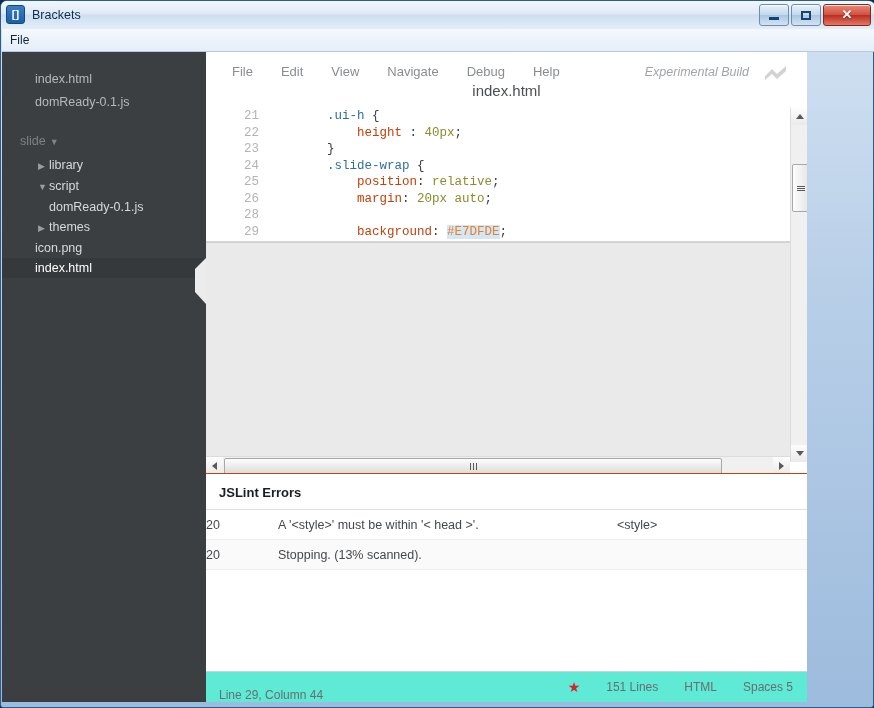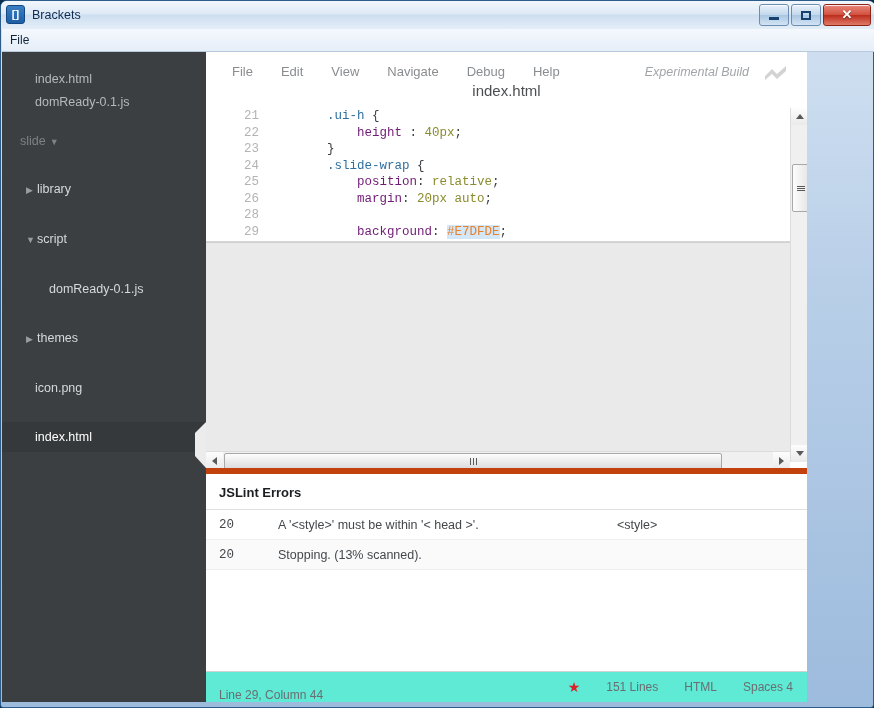--- a/index.html
+++ b/index.html
@@ -74,22 +74,22 @@
   .wf-item{
     color:#b6b9bb;font-size:12.5px;padding:3px 0 3px 33px;line-height:17px;
     white-space:nowrap;
   }
   .tree-gap{height:16px;}
   #project-title{
     color:#7e8285;font-size:12.5px;padding:3px 0 4px 18px;line-height:17px;
   }
   #project-title .caret{font-size:9px;margin-left:4px;}
   .tree-row{
-    color:#d6d9db;font-size:12.5px;line-height:24px;padding:3px 0 3px 24px;
-    white-space:nowrap;position:relative;margin-top:19px;
+    color:#d6d9db;font-size:12.5px;line-height:14px;padding:3px 0 3px 36px;
+    white-space:nowrap;position:relative;
   }
   .tree-row .tri{display:inline-block;width:11px;color:#9a9da0;font-size:9px;}
   .tree-row.nofold{padding-left:33px;}
   .tree-row.child{padding-left:47px;}
   .tree-row.selected{background:#36393b;color:#fff;}
   .sel-arrow{
     position:absolute;right:0;top:0;width:0;height:23px;
     border-top:11px solid transparent;border-bottom:12px solid transparent;
     border-right:11px solid #ececec;
   }
@@ -113,21 +113,21 @@
     position:absolute;left:0;top:0;right:17px;height:133px;
     background:#fff;overflow:hidden;
     border-bottom:1px solid #d7d7d7;
   }
   .code-line{
     display:flex;font-family:"Liberation Mono",monospace;font-size:12.5px;line-height:16.5px;height:16.5px;
   }
   .ln{width:36px;text-align:right;color:#b3b3b3;flex:0 0 36px;padding-right:8px;box-sizing:border-box;padding-left:38px;}
   .ctext{white-space:pre;color:#3b4045;}
   .sel{color:#2f6f9f;}
-  .prop{color:#701a75;}
+  .prop{color:#c2410c;}
   .val{color:#8a8b2c;}
   .hex{color:#e8802a;background:#d3e7f7;}
   .punc{color:#3b4045;}
   
   #cp-panel{
     position:absolute;left:0;top:134px;right:17px;height:320px;
     background:#eaeaea;border-top:1px solid #d0d0d0;
   }
   
   .vsb{
@@ -156,30 +156,30 @@
   #hsb-thumb{
     position:absolute;left:18px;top:1px;width:496px;height:15px;
     background:linear-gradient(to bottom,#fdfdfd,#dadada);
     border:1px solid #a8a8a8;border-radius:2px;
     display:flex;align-items:center;justify-content:center;gap:2px;
   }
   .grip-v{width:1px;height:7px;background:#5a5a5a;}
   
   #jslint{
     position:relative;flex:0 0 197px;height:197px;background:#fff;
-    border-top:6px solid #c2410c;
+    border-top:1px solid #c2410c;
   }
   #jslint-title{
     font-size:13px;color:#1c1f22;font-weight:bold;padding:11px 0 9px 13px;
     border-bottom:1px solid #e0e0e0;
   }
   .err-row{display:flex;font-size:12.5px;color:#44484c;height:29px;align-items:center;
     border-bottom:1px solid #efefef;}
   .err-row.alt{background:#fafafa;}
-  .err-line{width:72px;padding-left:13px;box-sizing:border-box;font-family:Liberation Mono, monospace;}
+  .err-line{width:72px;box-sizing:border-box;}
   .err-msg{flex:1;}
   .err-tok{width:190px;}
   
   #statusbar{
     position:relative;flex:0 0 30px;height:30px;background:#5eead4;
     border-top:1px solid #d2d2d2;display:flex;align-items:flex-end;
     font-size:12px;color:#6a6e72;
   }
   #cursor-pos{padding-left:13px;}
   #status-right{position:absolute;right:14px;top:0;height:30px;display:flex;align-items:center;gap:26px;}
@@ -359,19 +359,19 @@
           <span class="err-tok"></span>
         </div>
       </div>
 
       <div id="statusbar">
         <span id="cursor-pos">Line 29, Column 44</span>
         <div id="status-right">
           <span id="lint-star">★</span>
           <span>151 Lines</span>
           <span>HTML</span>
-          <span>Spaces 4</span>
+          <span>Spaces 5</span>
         </div>
       </div>
 
     </div>
   </div>
 </div>
 
 </body></html>

